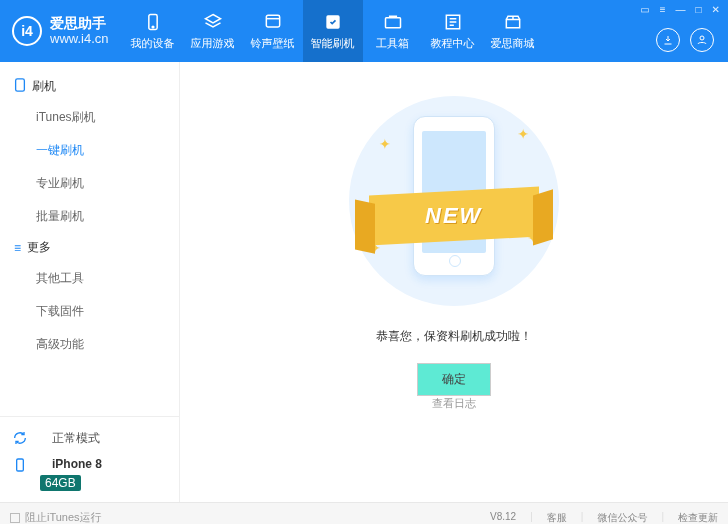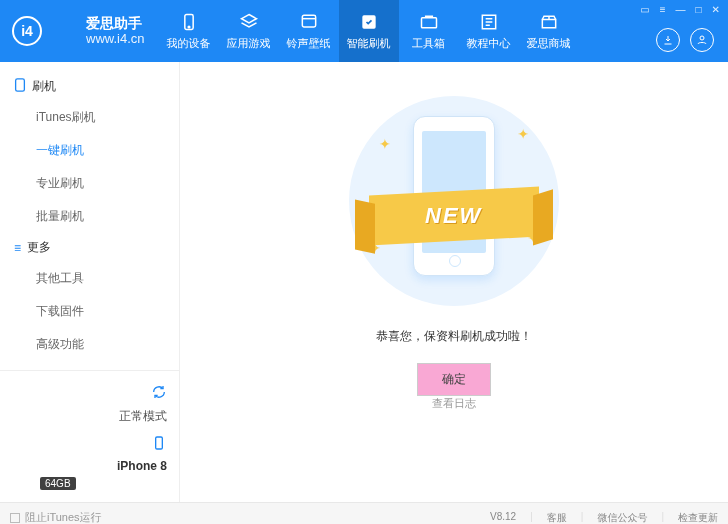--- a/index.html
+++ b/index.html
@@ -1,61 +1,61 @@
 <!DOCTYPE html>
 <html><head>
 <meta charset="utf-8">
 <style>
 * { margin: 0; padding: 0; box-sizing: border-box; font-family: "Microsoft YaHei", Arial, sans-serif; }
 body { width: 728px; height: 524px; overflow: hidden; background: #fff; }
 
 .header { height: 62px; background: #1e88f5; display: flex; align-items: center; color: #fff; position: relative; }
 .logo-block { display: flex; align-items: center; padding: 0 14px 0 12px; height: 100%; }
 .logo-circle { width: 30px; height: 30px; border: 2px solid #fff; border-radius: 50%; display: flex; align-items: center; justify-content: center; font-size: 14px; font-weight: bold; margin-right: 8px; }
-.logo-text { line-height: 1.1; margin-left: 36px; }
+.logo-text { line-height: 1.1; }
 .logo-text .t1 { font-size: 14px; font-weight: bold; }
 .logo-text .t2 { font-size: 13px; opacity: 0.9; }
 .nav { display: flex; height: 100%; }
 .nav-item { width: 60px; display: flex; flex-direction: column; align-items: center; justify-content: center; font-size: 11px; cursor: pointer; }
 .nav-item.active { background: #1570cc; }
 .nav-item svg, .nav-item .nav-icon { width: 20px; height: 20px; margin-bottom: 4px; }
 .win-controls { position: absolute; top: 4px; right: 8px; display: flex; gap: 10px; font-size: 10px; opacity: 0.85; }
 .win-controls span { cursor: pointer; }
 .header-right { position: absolute; right: 14px; bottom: 10px; display: flex; gap: 10px; }
 .circle-btn { width: 24px; height: 24px; border: 1.5px solid #fff; border-radius: 50%; display: flex; align-items: center; justify-content: center; cursor: pointer; }
 
 .body { display: flex; height: 440px; }
 .sidebar { width: 180px; border-right: 1px solid #eee; display: flex; flex-direction: column; font-size: 12px; color: #555; }
 .side-scroll { flex: 1; padding: 10px 0 4px 0; }
 .side-group { padding: 6px 14px; color: #333; display: flex; align-items: center; gap: 6px; font-size: 12px; }
 .side-group .gicon { color: #1e88f5; font-size: 12px; }
 .side-item { padding: 8px 14px 8px 36px; cursor: pointer; color: #666; }
 .side-item.active { color: #1e88f5; }
 .side-bottom { padding: 8px 12px; border-top: 1px solid #eee; }
-.mode-row, .device-row { display: flex; align-items: flex-end; gap: 8px; padding: 5px 0; flex-direction: column; }
+.mode-row, .device-row { display: flex; align-items: flex-start; gap: 24px; padding: 5px 0; }
 .mode-icon { width: 16px; height: 16px; color: #1e88f5; }
-.badge { background: #404040; color: #fff; font-size: 10px; padding: 1px 5px; border-radius: 2px; margin-left: 4px; }
+.badge { background: #0f766e; color: #fff; font-size: 12px; padding: 1px 5px; border-radius: 2px; margin-left: 4px; }
 .checkbox-row { border: 1.5px solid #e53935; padding: 6px 8px; margin: 6px 0 2px 0; display: flex; gap: 14px; align-items: center; }
 .cb { display: flex; align-items: center; gap: 4px; color: #999; font-size: 11px; cursor: pointer; }
 .cb .box { width: 11px; height: 11px; border: 1px solid #bbb; }
 
 .main { flex: 1; position: relative; background: #fff; display: flex; flex-direction: column; align-items: center; }
 .illus { margin-top: 34px; width: 210px; height: 210px; position: relative; }
 .illus-circle { width: 210px; height: 210px; border-radius: 50%; background: #eaf4fe; position: absolute; }
 .phone { position: absolute; left: 64px; top: 20px; width: 82px; height: 160px; background: #fff; border-radius: 12px; border: 1px solid #d0e4f7; box-shadow: 0 4px 10px rgba(30,136,245,0.15); }
 .phone::before { content: ""; position: absolute; left: 8px; top: 14px; right: 8px; bottom: 22px; background: #cde7fd; border-radius: 2px; }
 .phone::after { content: ""; position: absolute; left: 50%; bottom: 8px; width: 10px; height: 10px; margin-left: -5px; border: 1px solid #cde7fd; border-radius: 50%; }
 .ribbon { position: absolute; left: 20px; top: 95px; width: 170px; height: 50px; background: #f7c948; transform: skewY(-3deg); display: flex; align-items: center; justify-content: center; }
 .ribbon::before, .ribbon::after { content: ""; position: absolute; width: 20px; height: 50px; background: #e8a922; top: 6px; }
 .ribbon::before { left: -14px; transform: skewY(15deg); }
 .ribbon::after { right: -14px; transform: skewY(-15deg); }
 .ribbon-text { color: #fff; font-weight: 900; font-size: 22px; letter-spacing: 2px; font-style: italic; transform: skewY(3deg); text-shadow: 1px 1px 0 #d99a1e; }
 .spark { position: absolute; color: #f7c948; font-size: 14px; }
 .success-text { margin-top: 22px; font-size: 12px; color: #333; }
-.ok-btn { margin-top: 18px; padding: 7px 24px; border: 1px solid #ccc; background: #f9a8d4; font-size: 12px; color: #444; cursor: pointer; }
+.ok-btn { margin-top: 18px; padding: 7px 24px; border: 1px solid #ccc; background: #5eead4; font-size: 12px; color: #444; cursor: pointer; }
 .log-link { font-size: 11px; color: #999; cursor: pointer; }
 
 .footer { height: 30px; background: #f6f6f6; border-top: 1px solid #e8e8e8; display: flex; align-items: center; font-size: 10px; color: #888; padding: 0 10px; justify-content: space-between; }
 .footer .left { display: flex; align-items: center; gap: 5px; }
 .footer .left .box { width: 10px; height: 10px; border: 1px solid #bbb; }
 .footer .right { display: flex; gap: 14px; }
 .footer .right span { cursor: pointer; }
 .sep { color: #ddd; }
 </style>
 </head>

